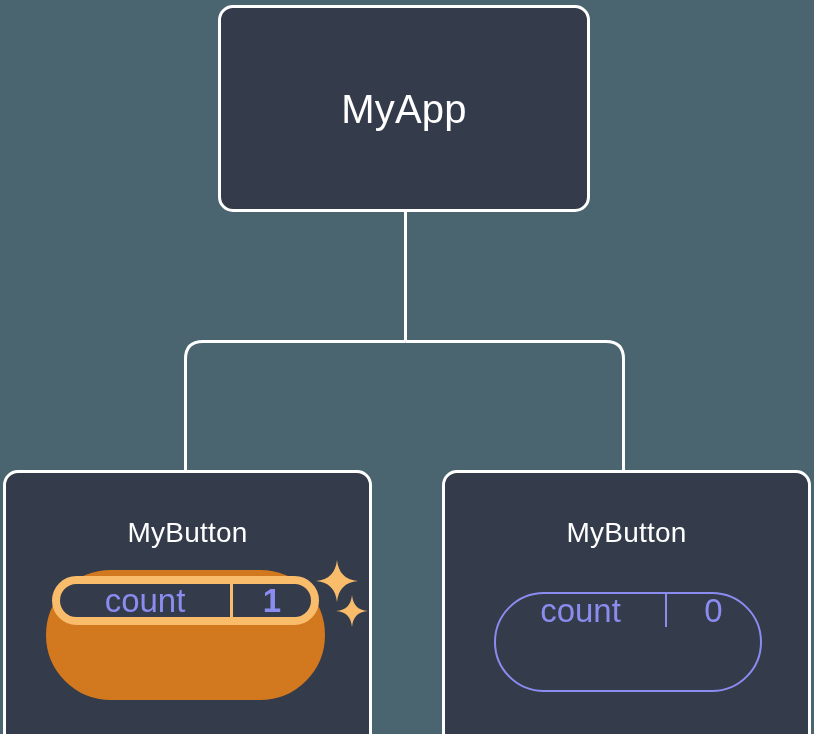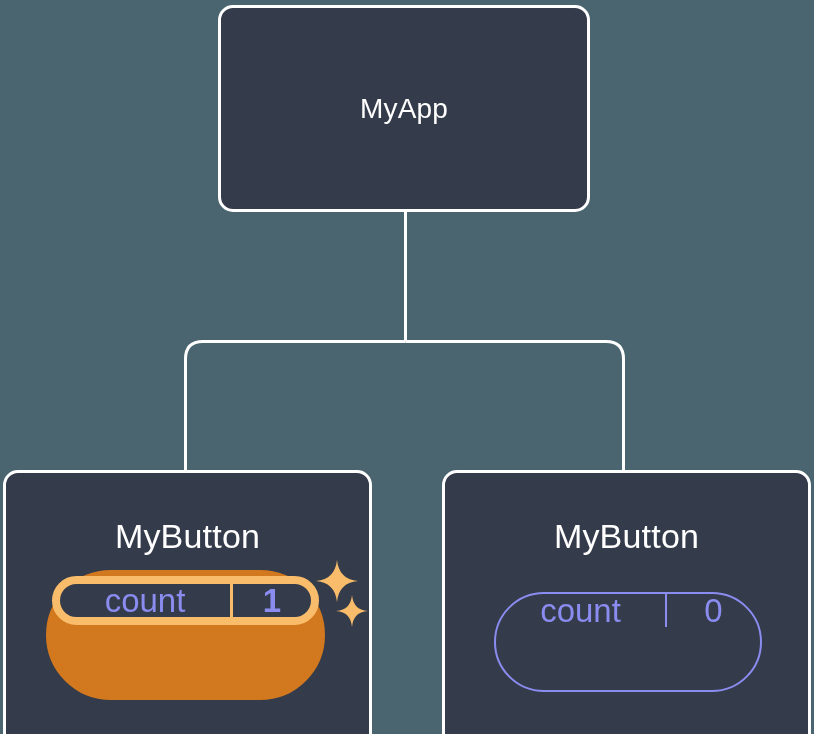--- a/index.html
+++ b/index.html
@@ -35,36 +35,36 @@
     box-sizing: border-box;
     background: #343B4A;
     border: 3px solid #FFFFFF;
     border-radius: 15px;
     display: flex;
     flex-direction: column;
     align-items: center;
   }
   .node-title {
     color: #FFFFFF;
-    font-size: 34px;
+    font-size: 28px;
     font-weight: 400;
     letter-spacing: 0.2px;
     line-height: 1;
     white-space: nowrap;
   }
 
   #node-app {
     left: 218px;
     top: 5px;
     width: 372px;
     height: 207px;
     justify-content: center;
   }
   #node-app .node-title {
-    font-size: 28px;
+    font-size: 40px;
   }
 
   #node-btn-left {
     left: 3px;
     top: 470px;
     width: 369px;
     height: 280px;
   }
   #node-btn-left .node-title {
     margin-top: 46px;

